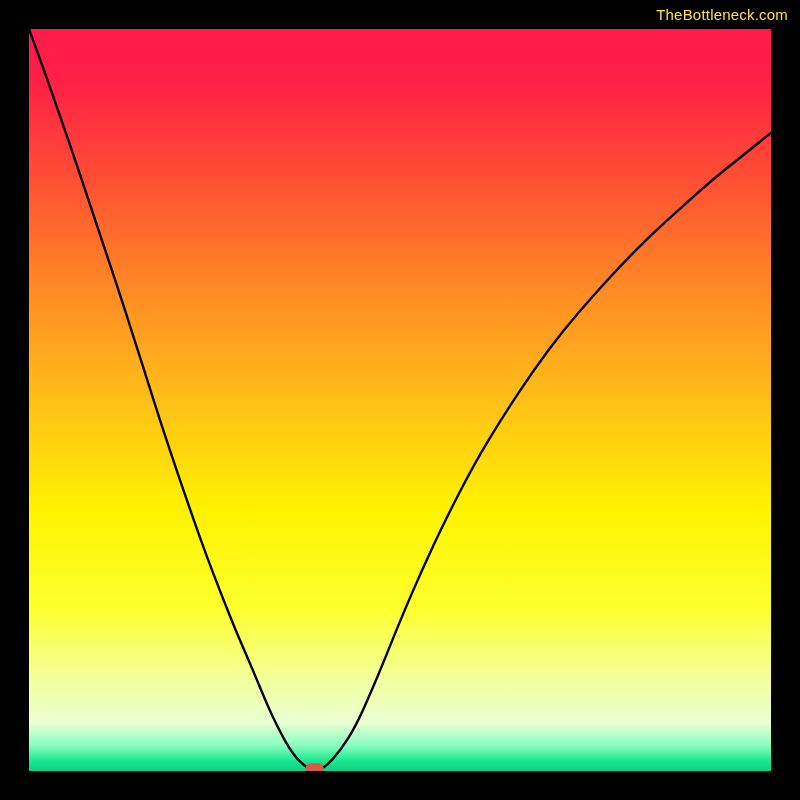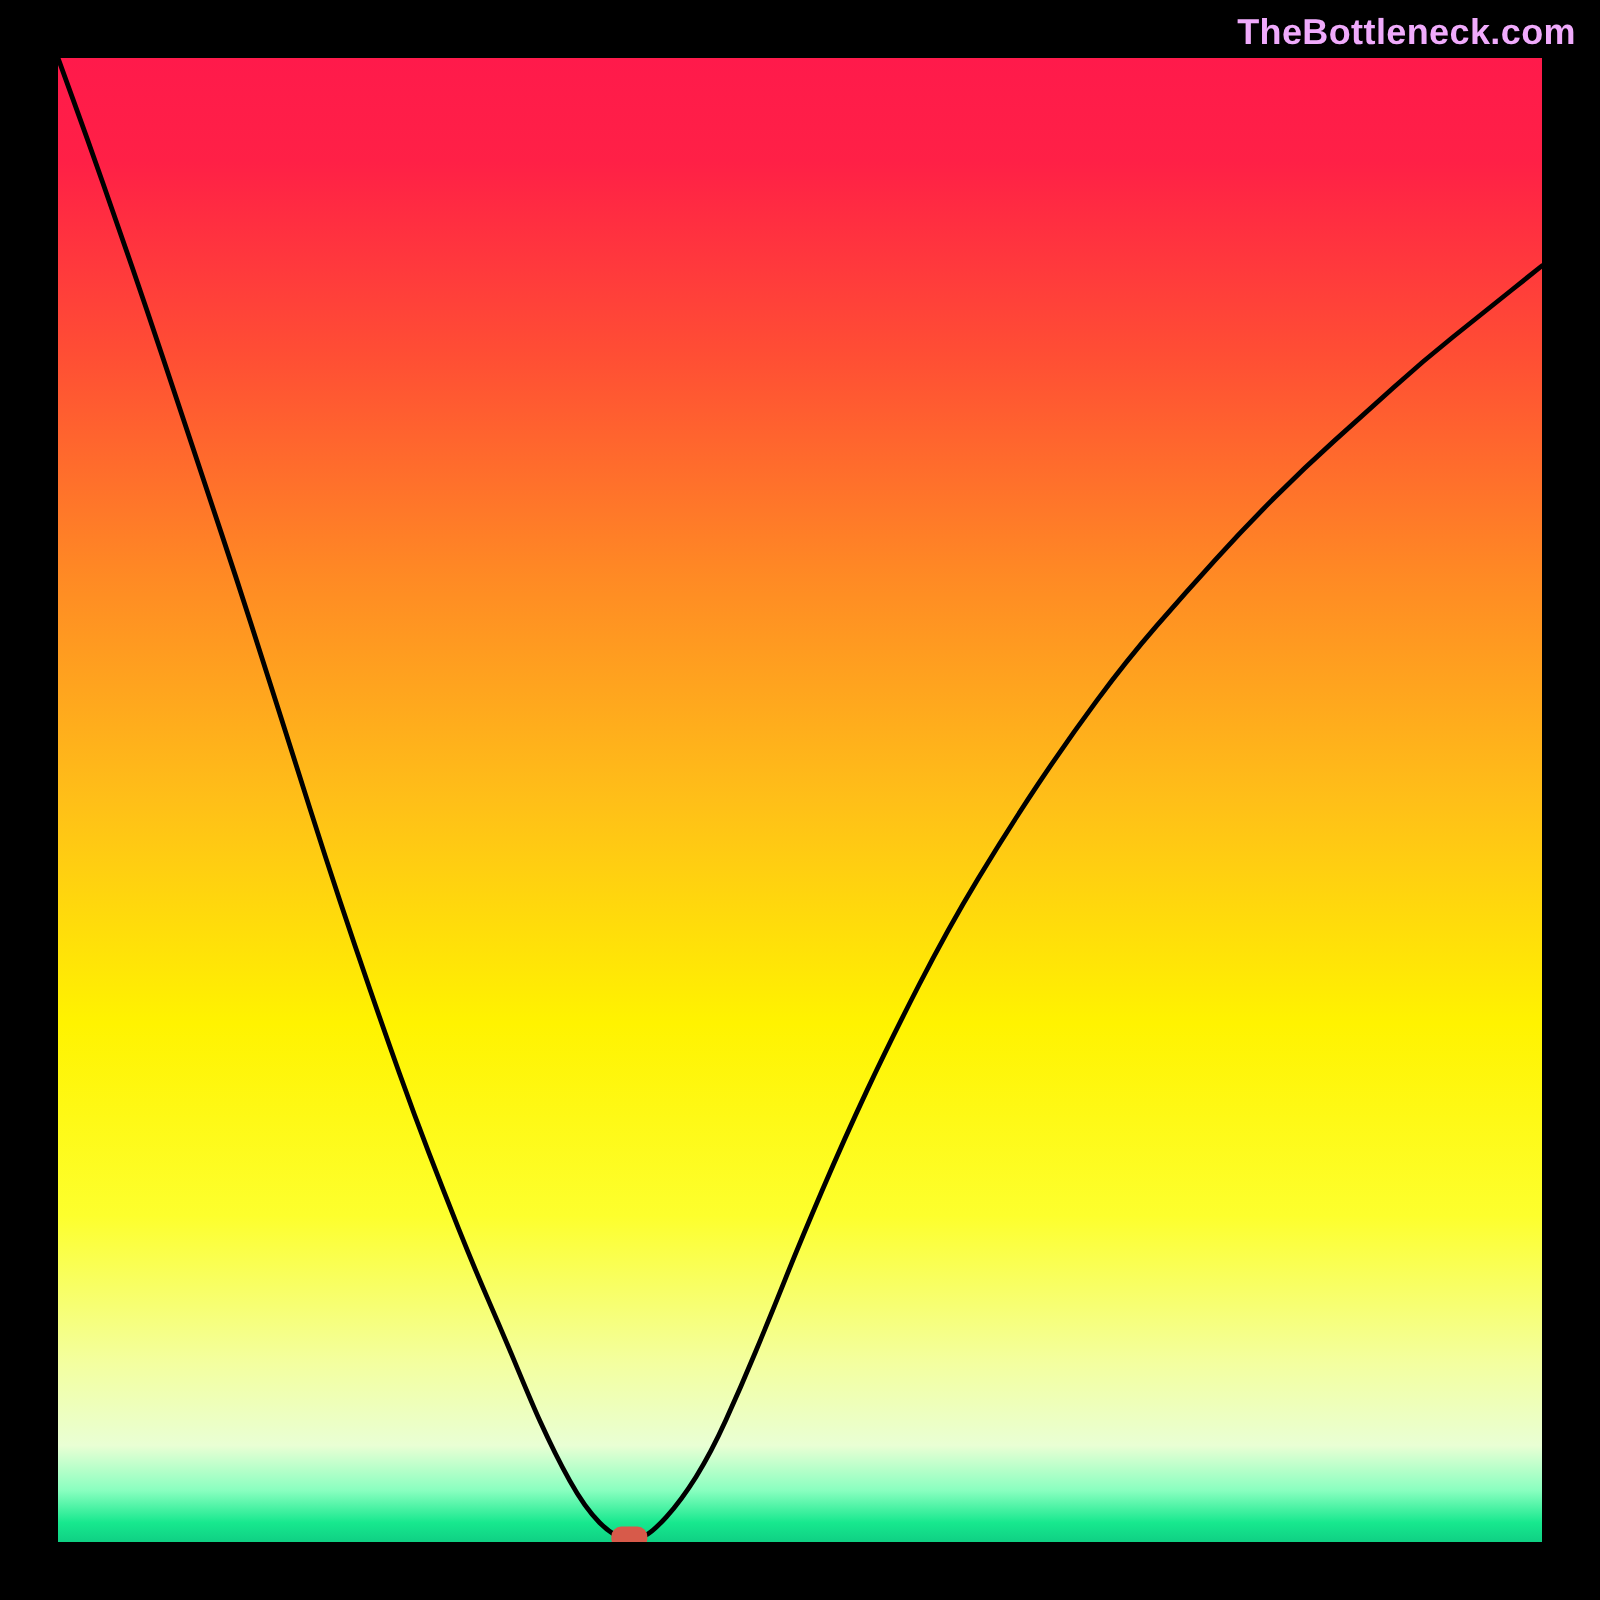--- a/index.html
+++ b/index.html
@@ -21,23 +21,23 @@
     position: absolute;
     left: 29px;
     top: 29px;
     width: 742px;
     height: 742px;
   }
   .watermark {
     position: absolute;
     top: 6px;
     right: 12px;
-    color: #f0abfc;
-    font-size: 18px;
-    font-weight: 700;
+    color: #fde047;
+    font-size: 15px;
+    font-weight: 400;
     letter-spacing: 0.2px;
     user-select: none;
     pointer-events: none;
   }
 </style>
 </head>
 <body>
 
 <div class="outer">
   <svg class="plot" viewBox="0 0 742 742" width="742" height="742" preserveAspectRatio="none">

